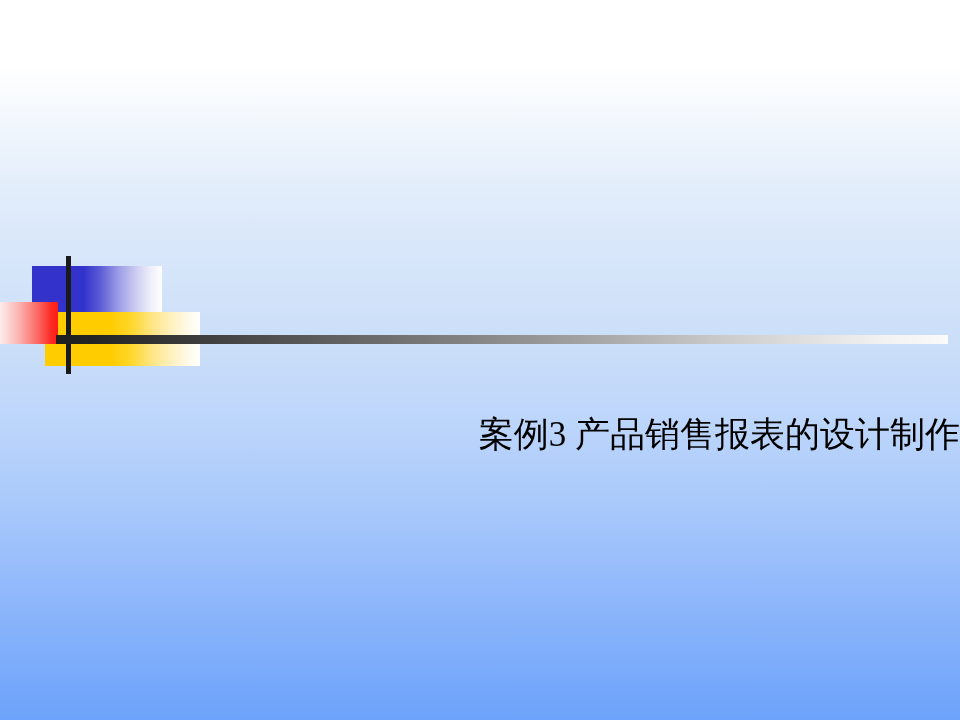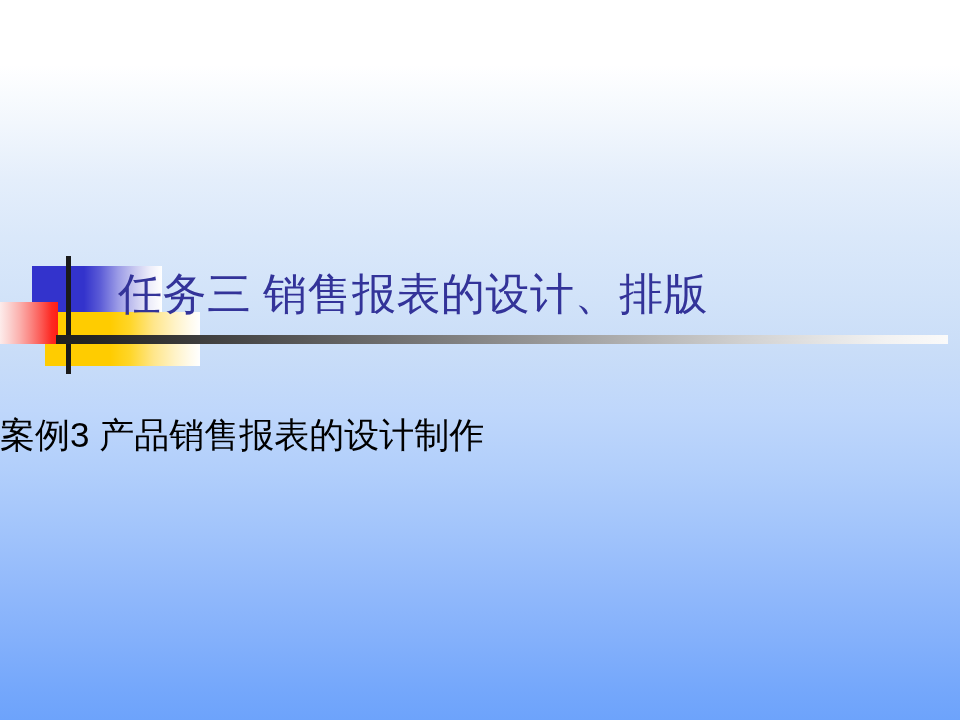--- a/index.html
+++ b/index.html
@@ -141,38 +141,37 @@
     font-family: "Liberation Serif", "DejaVu Serif", serif;
     white-space: nowrap;
     letter-spacing: 0.5px;
   }
 
   #subtitle {
     position: absolute;
     left: 0;
     top: 412px;
     width: 960px;
-    text-align: left;
+    text-align: right;
     color: #000000;
     font-size: 35px;
     line-height: 46px;
-    font-family: Liberation Sans, sans-serif;
+    font-family: Liberation Serif, serif;
     white-space: nowrap;
   }
 </style>
 </head>
 <body>
 
 <div id="slide">
 
   <div id="deco">
     <div class="blue-block"></div>
     <div class="yellow-block"></div>
     <div class="red-block"></div>
     <div class="v-rule"></div>
     <div class="h-rule"></div>
   </div>
 
-  <div id="title">任务三 销售报表的设计、排版</div>
 
   <div id="subtitle">案例3 产品销售报表的设计制作</div>
 
 </div>
 
 </body></html>

